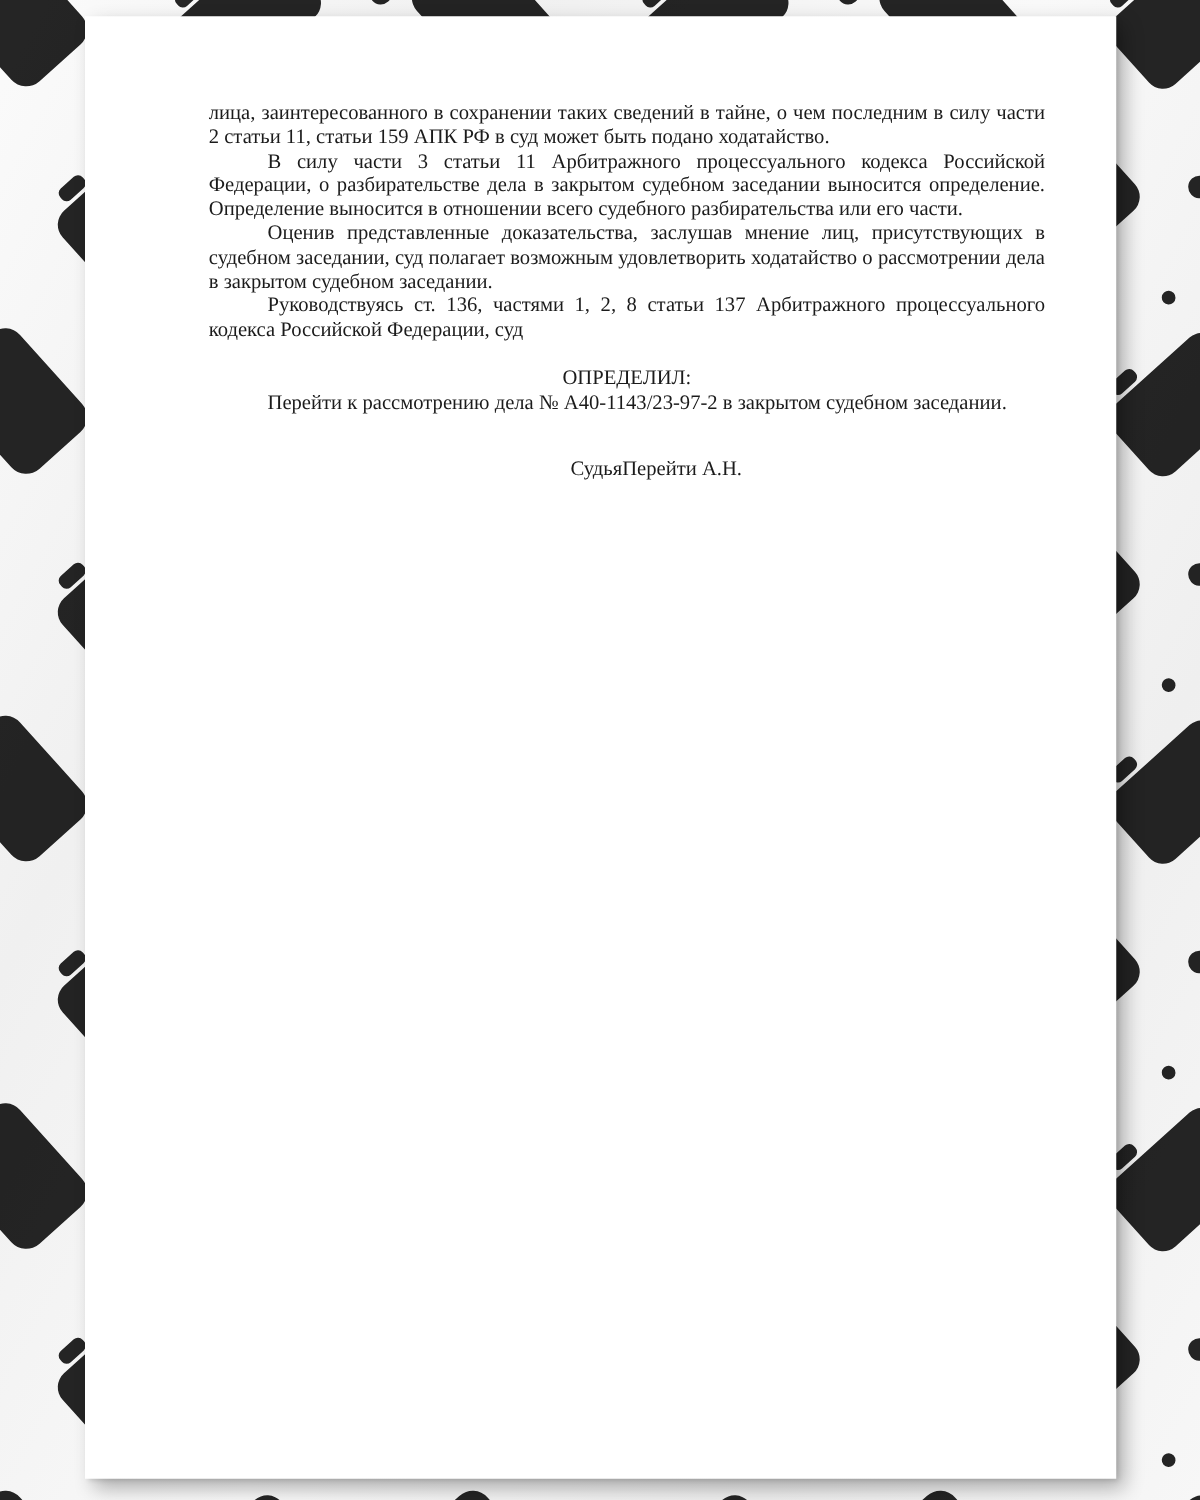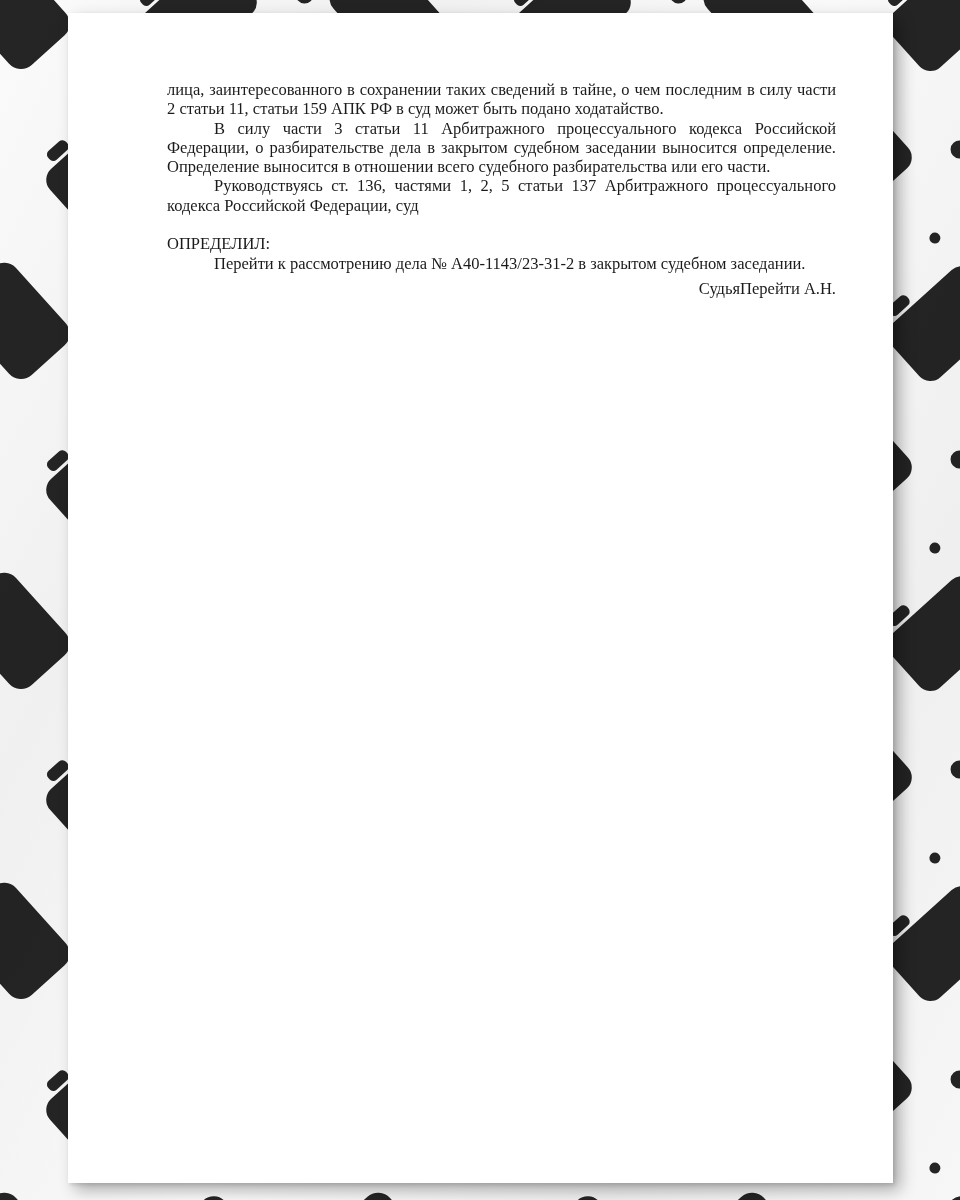--- a/index.html
+++ b/index.html
@@ -24,22 +24,22 @@
     z-index: 1;
   }
   .content {
     padding: 67px 57px 0 99px;
     font-size: 16.5px;
     line-height: 19.3px;
     color: #1b1b1b;
   }
   .para { text-align: justify; }
   .indent { text-indent: 47px; }
-  .heading { margin-top: 19.3px; }
-  .signature-row { display: flex; justify-content: flex-end; margin-top: 6px; }
+  .heading { text-align: center; margin-top: 19.3px; }
+  .signature-row { display: flex; justify-content: center; margin-top: 34px; }
   .signature-row .role { margin-left: 47px; }
 </style>
 </head>
 <body>
 
 <svg width="0" height="0" style="position:absolute" aria-hidden="true">
   <defs>
     <g id="wm-camera">
       <circle class="ln" cx="18" cy="16" r="9" stroke-width="3"></circle>
       <path class="ln" d="M24 23 L34 33" stroke-width="3"></path>
@@ -232,25 +232,26 @@
       </svg>
       <svg class="wm-icon" style="left:880px;top:1170px" width="130" height="165" viewBox="0 0 130 165">
         <use href="#wm-radio"></use>
       </svg>
     </div>
 
   <div class="paper">
     <div class="content">
       <p class="para">лица, заинтересованного в сохранении таких сведений в тайне, о чем последним в силу части 2 статьи 11, статьи 159 АПК РФ в суд может быть подано ходатайство.</p>
       <p class="para indent">В силу части 3 статьи 11 Арбитражного процессуального кодекса Российской Федерации, о разбирательстве дела в закрытом судебном заседании выносится определение. Определение выносится в отношении всего судебного разбирательства или его части.</p>
-      <p class="para indent">Руководствуясь ст. 136, частями 1, 2, 5 статьи 137 Арбитражного процессуального кодекса Российской Федерации, суд</p>
+      <p class="para indent">Оценив представленные доказательства, заслушав мнение лиц, присутствующих в судебном заседании, суд полагает возможным удовлетворить ходатайство о рассмотрении дела в закрытом судебном заседании.</p>
+      <p class="para indent">Руководствуясь ст. 136, частями 1, 2, 8 статьи 137 Арбитражного процессуального кодекса Российской Федерации, суд</p>
 
       <p class="heading">ОПРЕДЕЛИЛ:</p>
 
-      <p class="para indent">Перейти к рассмотрению дела № А40-1143/23-31-2 в закрытом судебном заседании.</p>
+      <p class="para indent">Перейти к рассмотрению дела № А40-1143/23-97-2 в закрытом судебном заседании.</p>
 
       <div class="signature-row">
         <span class="role">Судья</span>
         <span class="name">Перейти А.Н.</span>
       </div>
     </div>
   </div>
 </div>
 
 </body></html>

